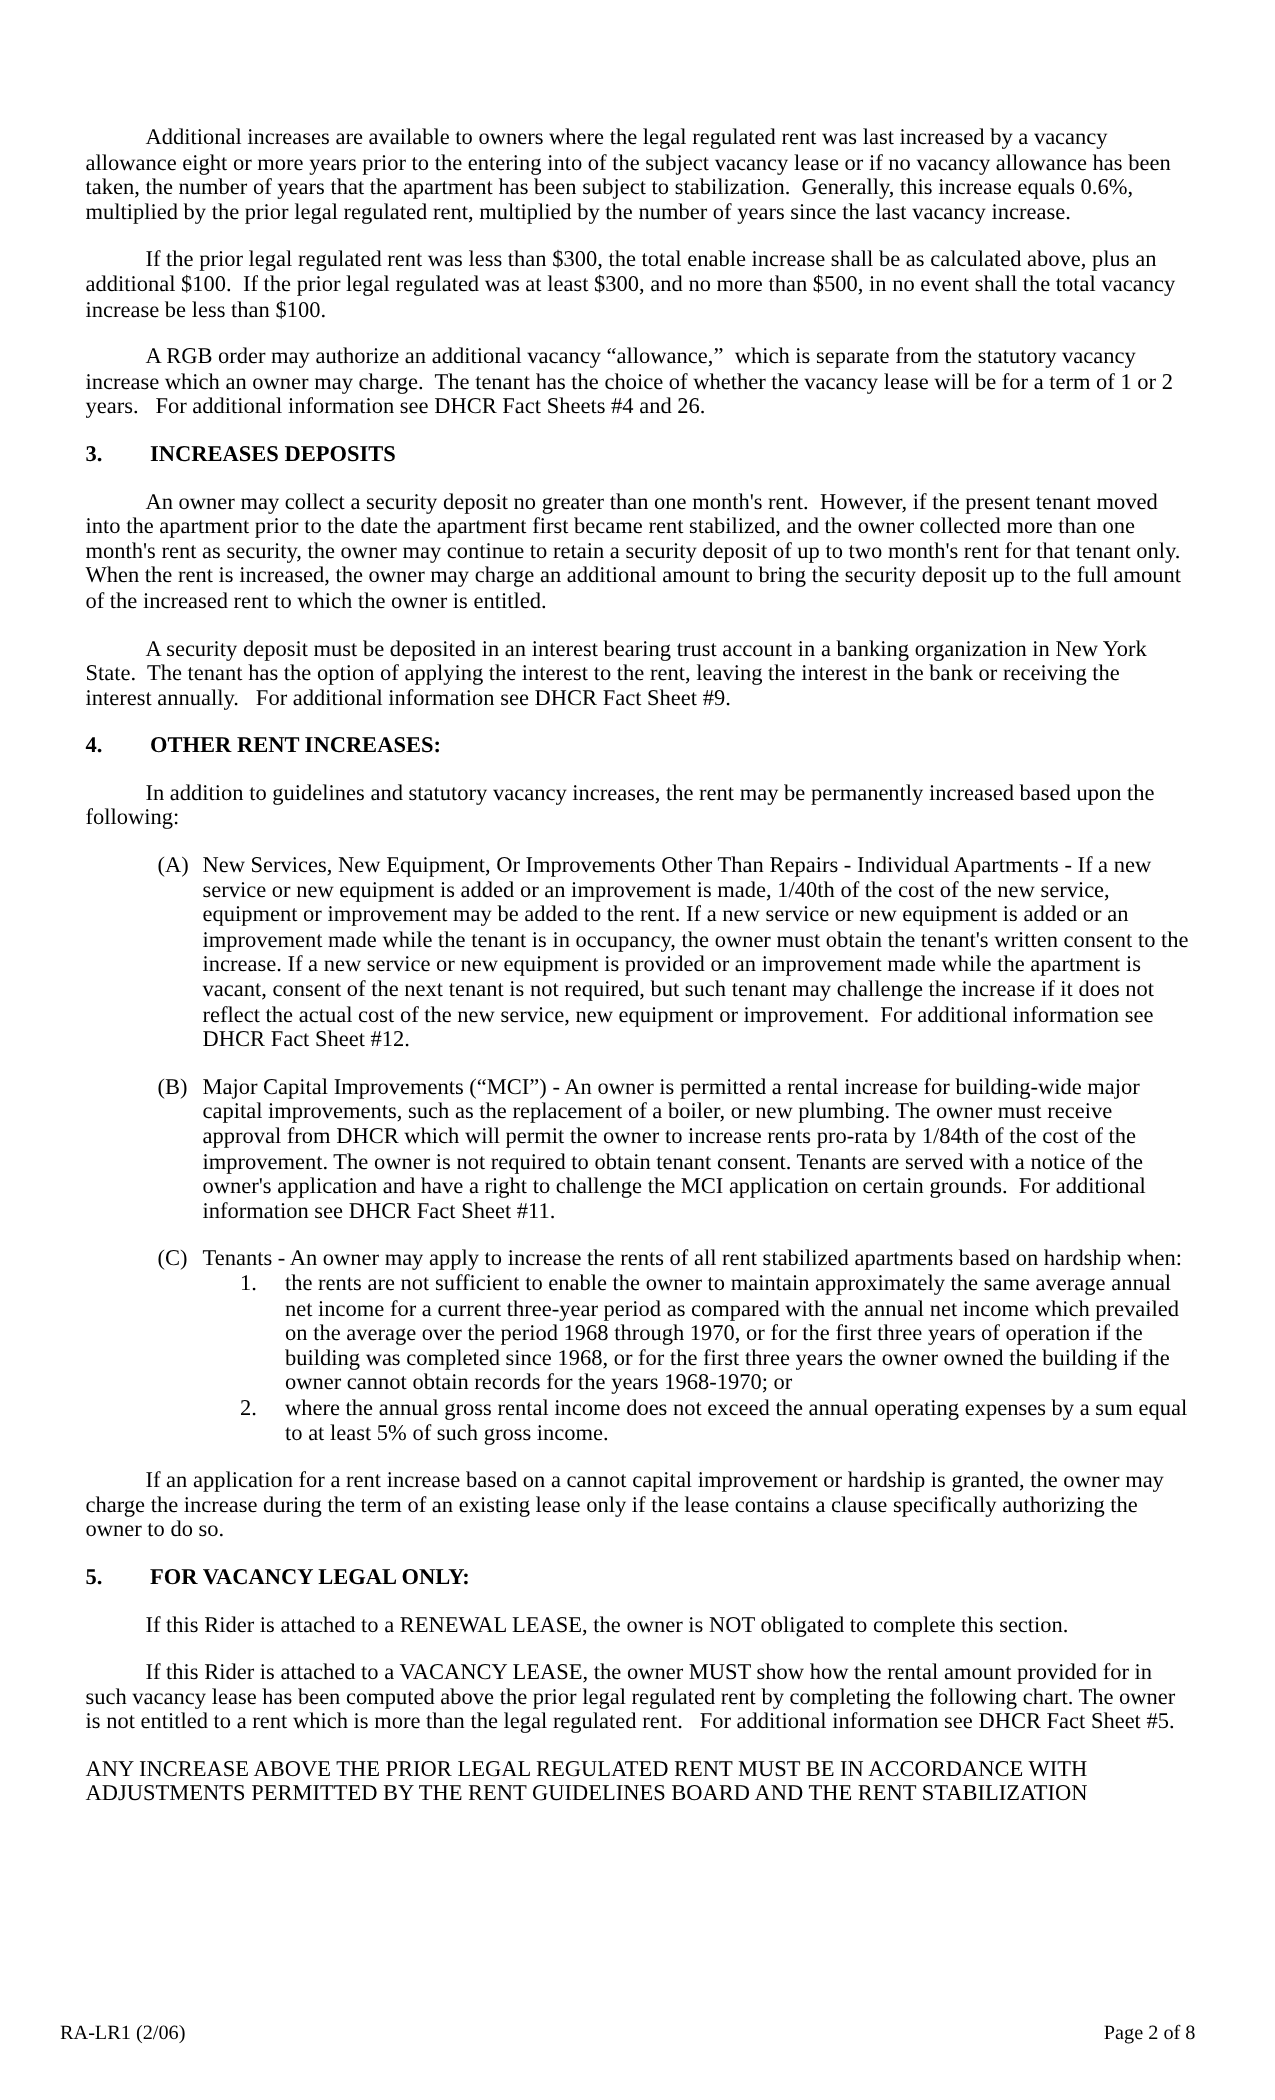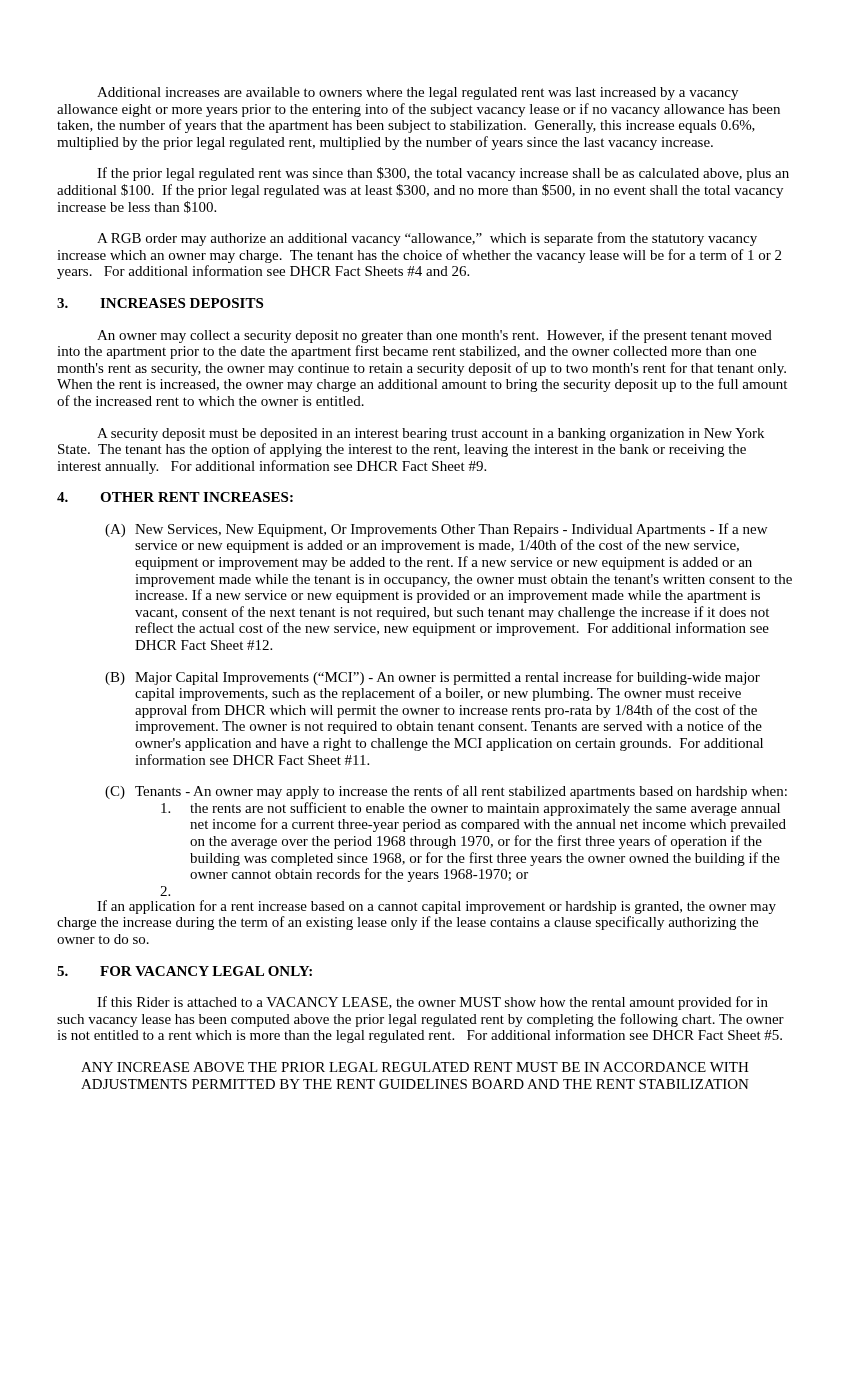--- a/index.html
+++ b/index.html
@@ -23,21 +23,21 @@
     left: 57px;
     top: 84px;
     width: 737px;
   }
   .block {
     margin-top: 15px;
     white-space: pre-wrap;
   }
   .block:first-child { margin-top: 0; }
   .para { text-indent: 40px; }
-  .para.flush { text-indent: 0; margin-left: 24px; }
+  .para.flush { text-indent: 0; }
   .heading {
     font-weight: bold;
     position: relative;
     padding-left: 43px;
     text-indent: 0;
   }
   .hnum { position: absolute; left: 0; top: 0; }
   .item { position: relative; }
   .item.lvl1 { padding-left: 78px; }
   .item.lvl1 > .label { position: absolute; left: 48px; top: 0; }
@@ -53,29 +53,35 @@
     display: flex;
     justify-content: space-between;
   }
 </style>
 </head>
 <body>
 
 <div class="page">
   <div class="doc">
       <div class="block para"><span>Additional increases are available to owners where the legal regulated rent was last increased by a vacancy allowance eight or more years prior to the entering into of the subject vacancy lease or if no vacancy allowance has been taken, the number of years that the apartment has been subject to stabilization.  Generally, this increase equals 0.6%, multiplied by the prior legal regulated rent, multiplied by the number of years since the last vacancy increase.</span></div>
-      <div class="block para"><span>If the prior legal regulated rent was since than $300, the total vacancy increase shall be as calculated above, </span><span class="b">plus</span><span> an additional $100.  If the prior legal regulated was at least $300, and no more than $500, in no event shall the total vacancy increase be less than $100.</span></div>
+      <div class="block para"><span>If the prior legal regulated rent was less than $300, the total enable increase shall be as calculated above, </span><span class="b">plus</span><span> an additional $100.  If the prior legal regulated was at least $300, and no more than $500, in no event shall the total vacancy increase be less than $100.</span></div>
       <div class="block para"><span>A RGB order may authorize an additional vacancy “allowance,”  which is separate from the statutory vacancy increase which an owner may charge.  The tenant has the choice of whether the vacancy lease will be for a term of 1 or 2 years.   For additional information see DHCR Fact Sheets #4 and 26.</span></div>
       <div class="block heading"><span class="hnum">3.</span><span>INCREASES DEPOSITS</span></div>
       <div class="block para"><span>An owner may collect a security deposit no greater than one month's rent.  However, if the present tenant moved into the apartment prior to the date the apartment first became rent stabilized, and the owner collected more than one month's rent as security, the owner may continue to retain a security deposit of up to two month's rent for that tenant only.  When the rent is increased, the owner may charge an additional amount to bring the security deposit up to the full amount of the increased rent to which the owner is entitled.</span></div>
       <div class="block para"><span>A security deposit must be deposited in an interest bearing trust account in a banking organization in New York State.  The tenant has the option of applying the interest to the rent, leaving the interest in the bank or receiving the interest annually.   For additional information see DHCR Fact Sheet #9.</span></div>
       <div class="block heading"><span class="hnum">4.</span><span>OTHER RENT INCREASES:</span></div>
+      <div class="block para"><span>In addition to guidelines and statutory vacancy increases, the rent may be permanently increased based upon the following:</span></div>
       <div class="block item lvl1"><span class="label">(A)</span><span class="b">New Services, New Equipment, Or Improvements Other Than Repairs - Individual Apartments</span><span> - If a new service or new equipment is added or an improvement is made, 1/40th of the cost of the new service, equipment or improvement may be added to the rent. If a new service or new equipment is added or an improvement made while the tenant is in occupancy, the owner must obtain the tenant's written consent to the increase. If a new service or new equipment is provided or an improvement made while the apartment is vacant, consent of the next tenant is not required, but such tenant may challenge the increase if it does not reflect the actual cost of the new service, new equipment or improvement.  For additional information see DHCR Fact Sheet #12.</span></div>
       <div class="block item lvl1"><span class="label">(B)</span><span class="b">Major Capital Improvements (“MCI”)</span><span> - An owner is permitted a rental increase for building-wide major capital improvements, such as the replacement of a boiler, or new plumbing. The owner must receive approval from DHCR which will permit the owner to increase rents pro-rata by 1/84th of the cost of the improvement. The owner is not required to obtain tenant consent. Tenants are served with a notice of the owner's application and have a right to challenge the MCI application on certain grounds.  For additional information see DHCR Fact Sheet #11.</span></div>
       <div class="block item lvl1"><span class="label">(C)</span><span class="b">Tenants</span><span> - An owner may apply to increase the rents of all rent stabilized apartments based on hardship when:</span></div>
       <div class="block item lvl2"><span class="label">1.</span><span>the rents are not sufficient to enable the owner to maintain approximately the same average annual net income for a current three-year period as compared with the annual net income which prevailed on the average over the period 1968 through 1970, or for the first three years of operation if the building was completed since 1968, or for the first three years the owner owned the building if the owner cannot obtain records for the years 1968-1970; or</span></div>
-      <div class="block item lvl2"><span class="label">2.</span></div>
+      <div class="block item lvl2"><span class="label">2.</span><span>where the annual gross rental income does not exceed the annual operating expenses by a sum equal to at least 5% of such gross income.</span></div>
       <div class="block para"><span>If an application for a rent increase based on a cannot capital improvement or hardship is granted, the owner may charge the increase during the term of an existing lease only if the lease contains a clause specifically authorizing the owner to do so.</span></div>
       <div class="block heading"><span class="hnum">5.</span><span>FOR VACANCY LEGAL ONLY:</span></div>
+      <div class="block para"><span>If this Rider is attached to a </span><span class="b">RENEWAL LEASE,</span><span> the owner is </span><span class="b">NOT</span><span> obligated to complete this section.</span></div>
       <div class="block para"><span>If this Rider is attached to a </span><span class="b">VACANCY LEASE</span><span>, the owner </span><span class="b">MUST</span><span> show how the rental amount provided for in such vacancy lease has been computed above the prior legal regulated rent by completing the following chart. The owner is not entitled to a rent which is more than the legal regulated rent.   For additional information see DHCR Fact Sheet #5.</span></div>
       <div class="block para flush"><span>ANY INCREASE ABOVE THE PRIOR LEGAL REGULATED RENT MUST BE IN ACCORDANCE WITH ADJUSTMENTS PERMITTED BY THE RENT GUIDELINES BOARD AND THE RENT STABILIZATION</span></div>
     </div>
+  <div class="footer">
+    <span>RA-LR1  (2/06)</span>
+    <span>Page 2 of 8</span>
+  </div>
 </div>
 
 </body></html>

